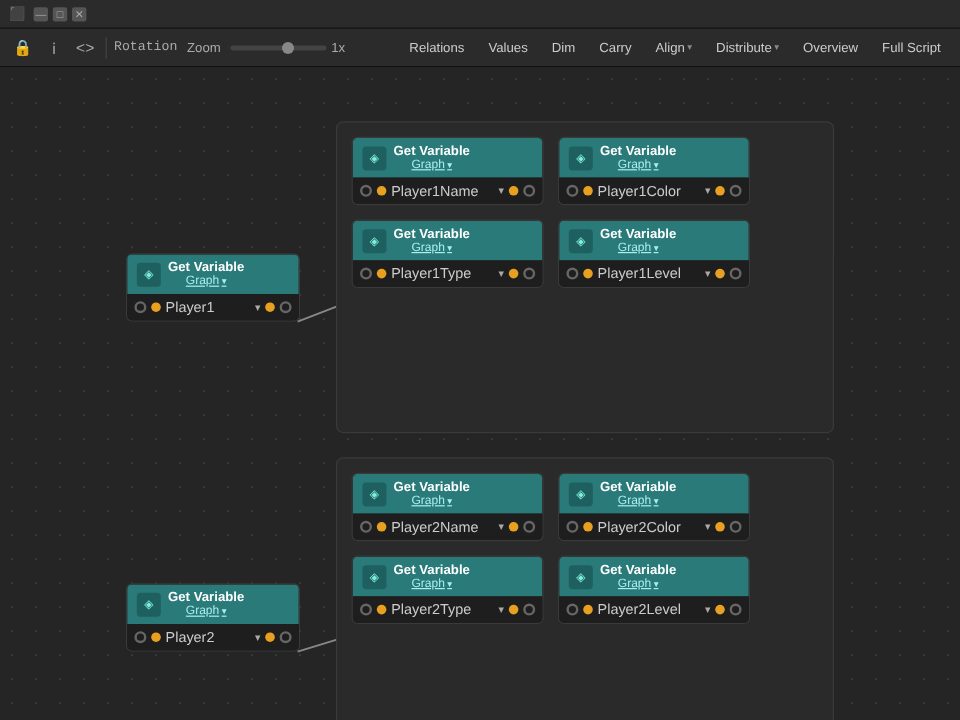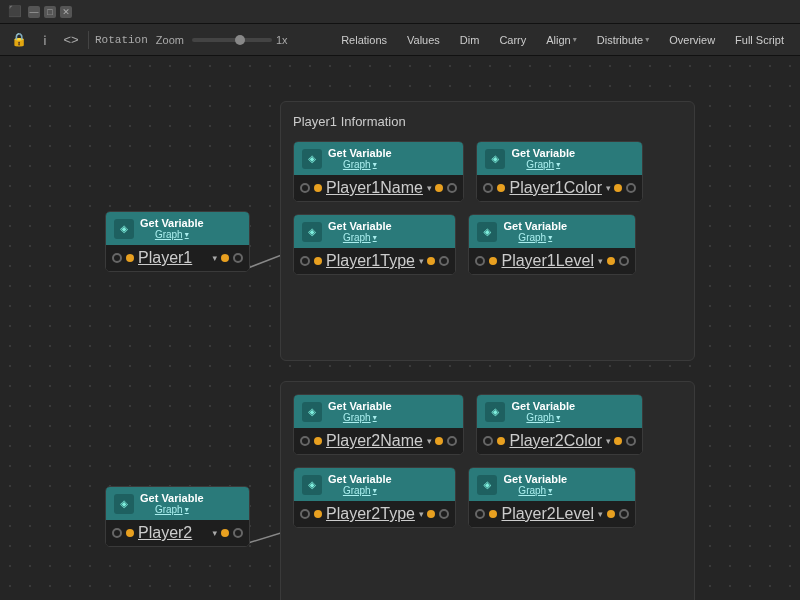--- a/index.html
+++ b/index.html
@@ -231,24 +231,23 @@
       border-radius: 50%;
       background: transparent;
     }
     .port-dot {
       width: 8px;
       height: 8px;
       border-radius: 50%;
       background: #e8a020;
     }
     .port-label {
-      font-size: 16px;
+      font-size: 12px;
       color: #ccc;
       flex: 1;
-      text-decoration: underline;
     }
     .port-dropdown {
       display: flex;
       align-items: center;
       gap: 2px;
       font-size: 9px;
       color: #aaa;
     }
 
     
@@ -309,21 +308,20 @@
 <div id="canvas">
 
   <svg class="connections-svg">
 
     <line x1="248" y1="212" x2="310" y2="188" stroke="#888" stroke-width="1.5"></line>
 
     <line x1="248" y1="487" x2="310" y2="468" stroke="#888" stroke-width="1.5"></line>
   </svg>
 
   <div class="info-group" style="left:280px; top:45px; width:415px; height:260px;">
-    <div class="group-title">Player1 Information</div>
 
     <div style="display:flex; gap:12px; margin-bottom:12px;">
 
       <div class="node-card">
         <div class="node-header">
           <div class="node-header-icon">◈</div>
           <div class="node-header-text">
             <span class="node-title">Get Variable</span>
             <span class="node-subtitle">Graph <span class="node-dropdown-arrow">▾</span></span>
           </div>

